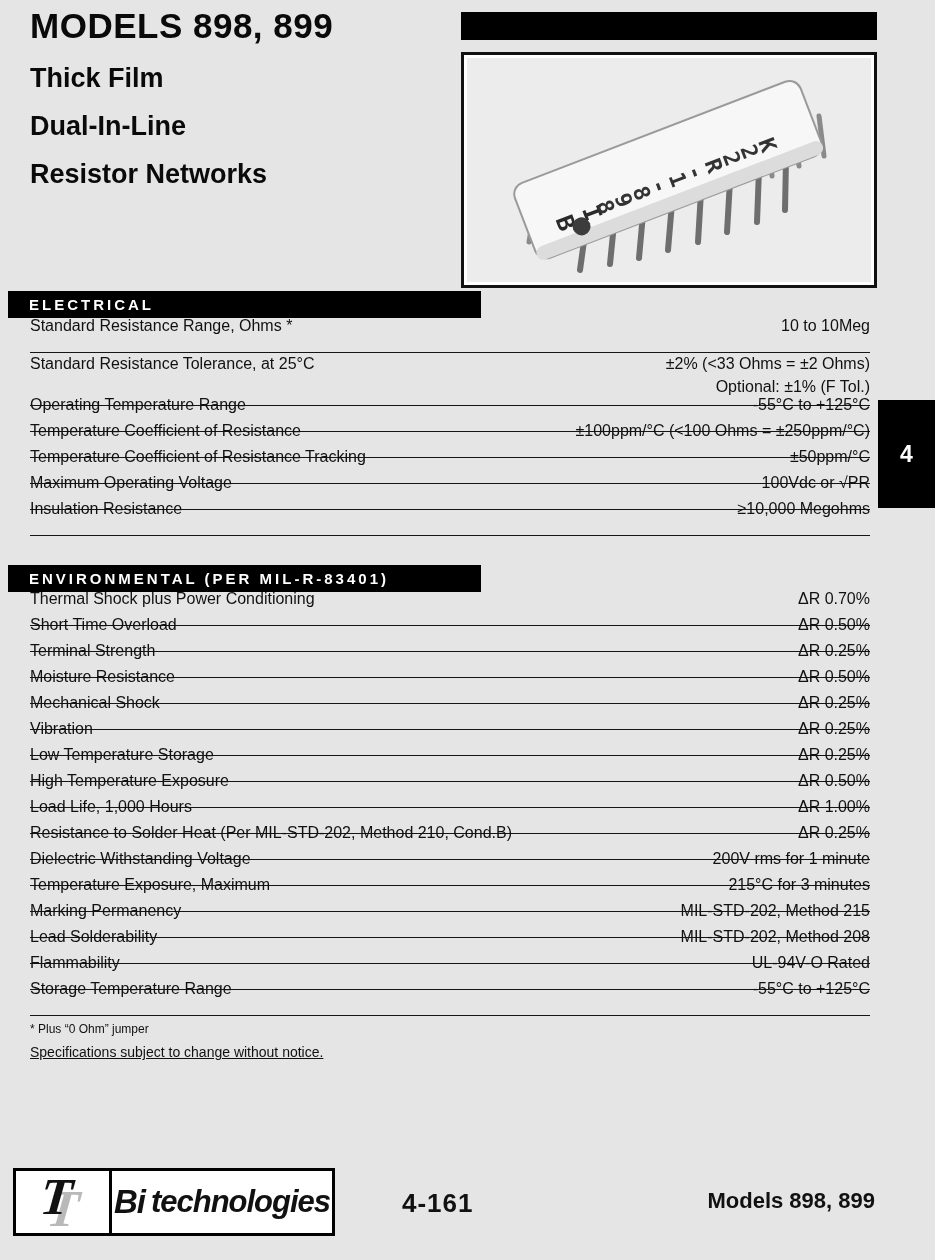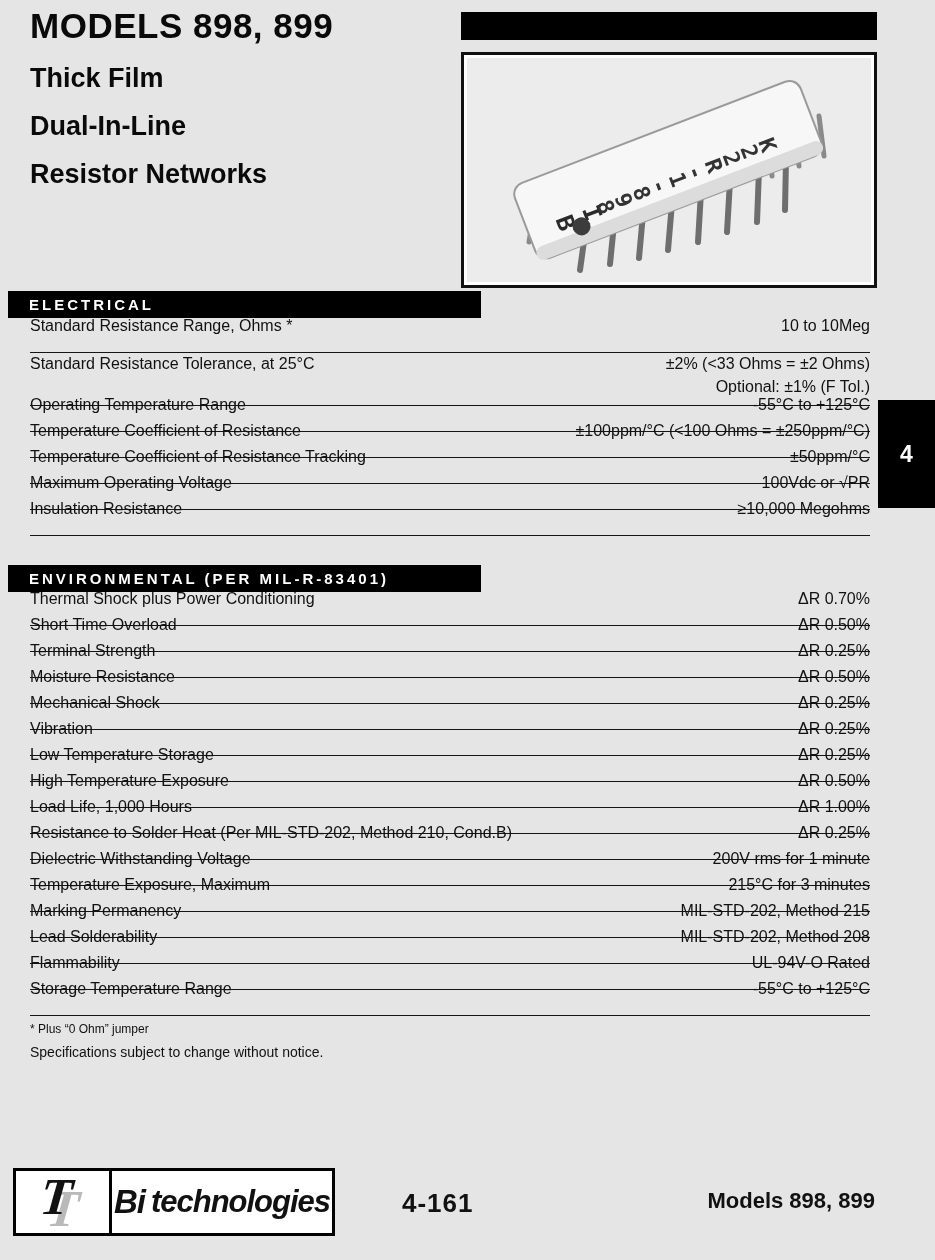--- a/index.html
+++ b/index.html
@@ -41,21 +41,21 @@
     border-bottom:1.5px solid #151515; height:26px; padding-bottom:17px;
   }
   .spec-row.tall { height:53px; align-items:flex-start; padding-top:2px; }
   .spec-label { font-size:16px; white-space:nowrap; }
   .spec-value { font-size:16px; white-space:nowrap; }
   .value-stack { display:flex; flex-direction:column; align-items:flex-end; gap:5px; }
 
   
   .footnotes { position:absolute; left:30px; top:1022px; }
   .footnote-1 { font-size:12px; margin-bottom:8px; }
-  .footnote-2 { font-size:14px; }
+  .footnote-2 { font-size:14px;text-decoration:underline; }
 
   
   .side-tab {
     position:absolute; right:0; top:400px; width:57px; height:108px; background:#000;
     color:#fff; display:flex; align-items:center; justify-content:center;
     font-size:23px; font-weight:800;
   }
 
   
   .footer-logo-box {

